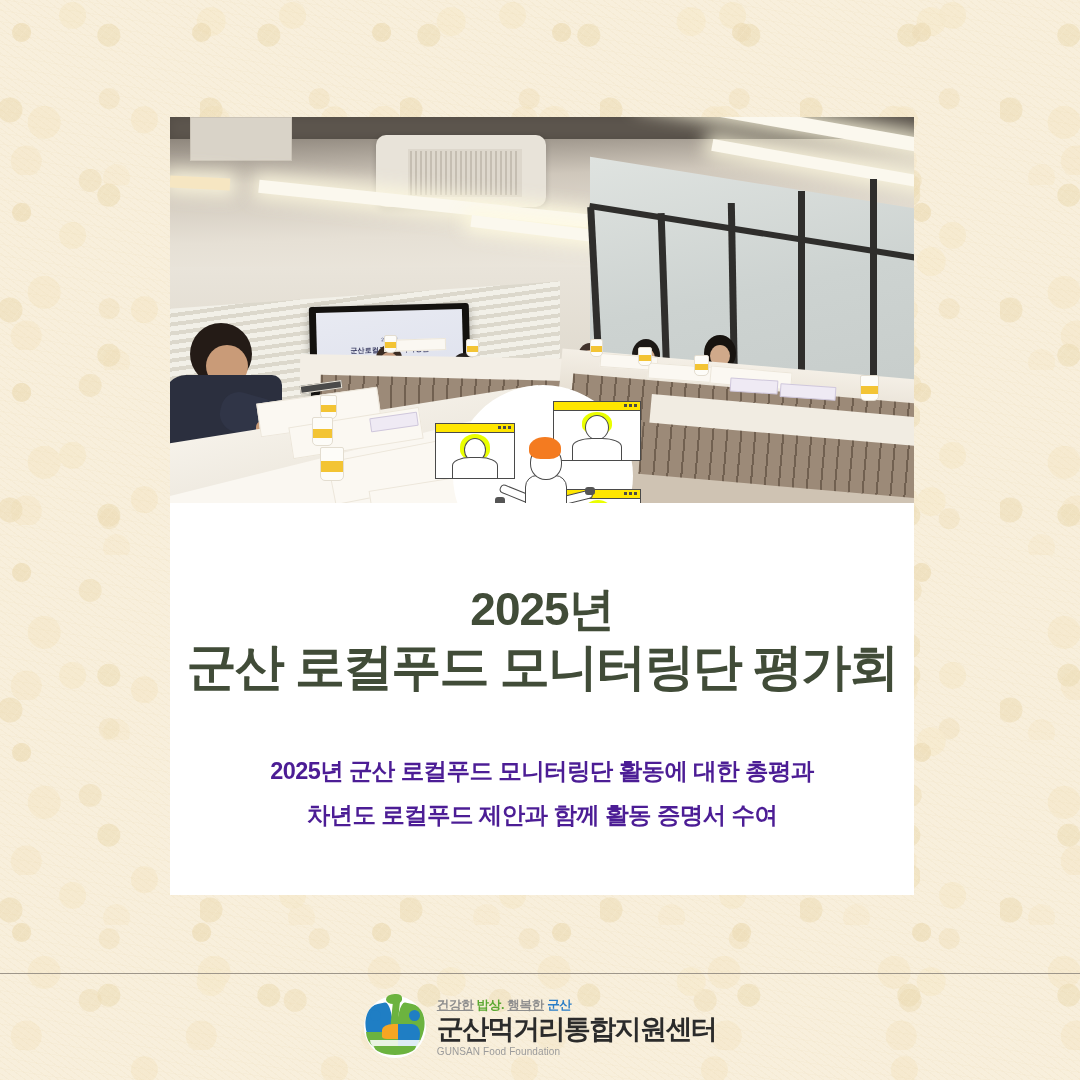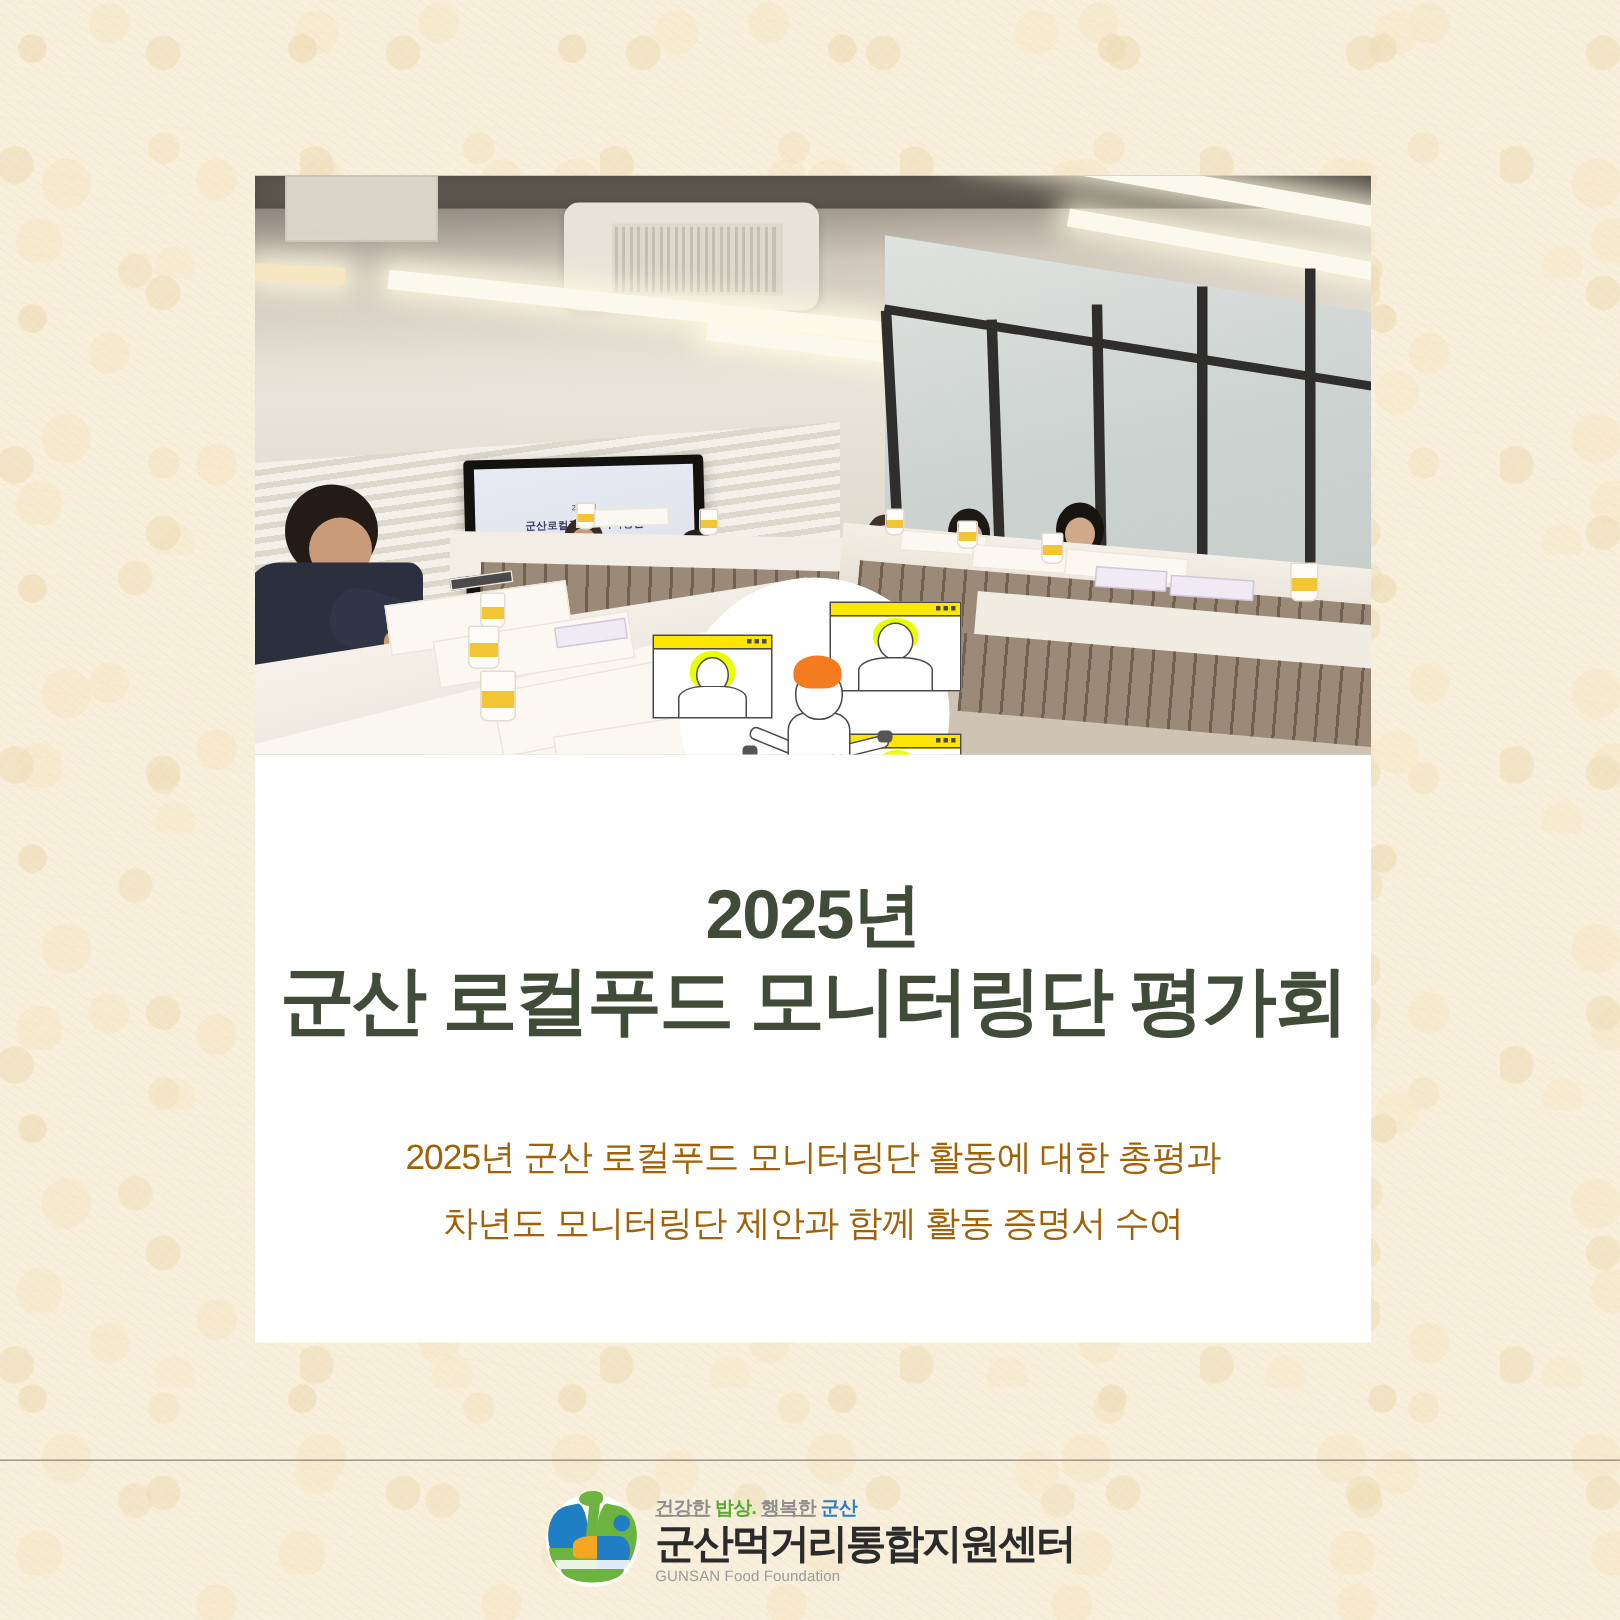--- a/index.html
+++ b/index.html
@@ -262,24 +262,25 @@
     text-align: center;
     color: #414c38;
     font-weight: 700;
     line-height: 1.22;
   }
   .title-line1 { font-size: 46px; letter-spacing: -1px; }
   .title-line2 { font-size: 50px; letter-spacing: -1.8px; text-align: center; }
   .subtitle {
     margin-top: 52px;
     text-align: center;
-    color: #a16207;
+    color: #4c1d95;
     font-size: 23.5px;
     line-height: 1.85;
     letter-spacing: -.6px;
+    font-weight: bold;
   }
 
   
   .footer-rule {
     position: absolute; left: 0; top: 973px; width: 1080px; height: 1px;
     background: #9e968a;
   }
   .footer {
     position: absolute; left: 0; top: 974px; width: 1080px; height: 106px;
     display: flex; align-items: center; justify-content: center; gap: 11px;
@@ -524,21 +525,21 @@
     </div>
   </div>
 
   <div class="text-wrap">
     <div class="title">
       <div class="title-line1">2025년</div>
       <div class="title-line2">군산 로컬푸드 모니터링단 평가회</div>
     </div>
     <div class="subtitle">
       <div>2025년 군산 로컬푸드 모니터링단 활동에 대한 총평과</div>
-      <div>차년도 모니터링단 제안과 함께 활동 증명서 수여</div>
+      <div>차년도 로컬푸드 제안과 함께 활동 증명서 수여</div>
     </div>
   </div>
 </div>
 
 <div class="footer-rule"></div>
 <div class="footer">
   <div class="logo-mark">
     <div class="lm-circle"></div>
     <div class="lm-leafL"></div>
     <div class="lm-leafR"></div>

